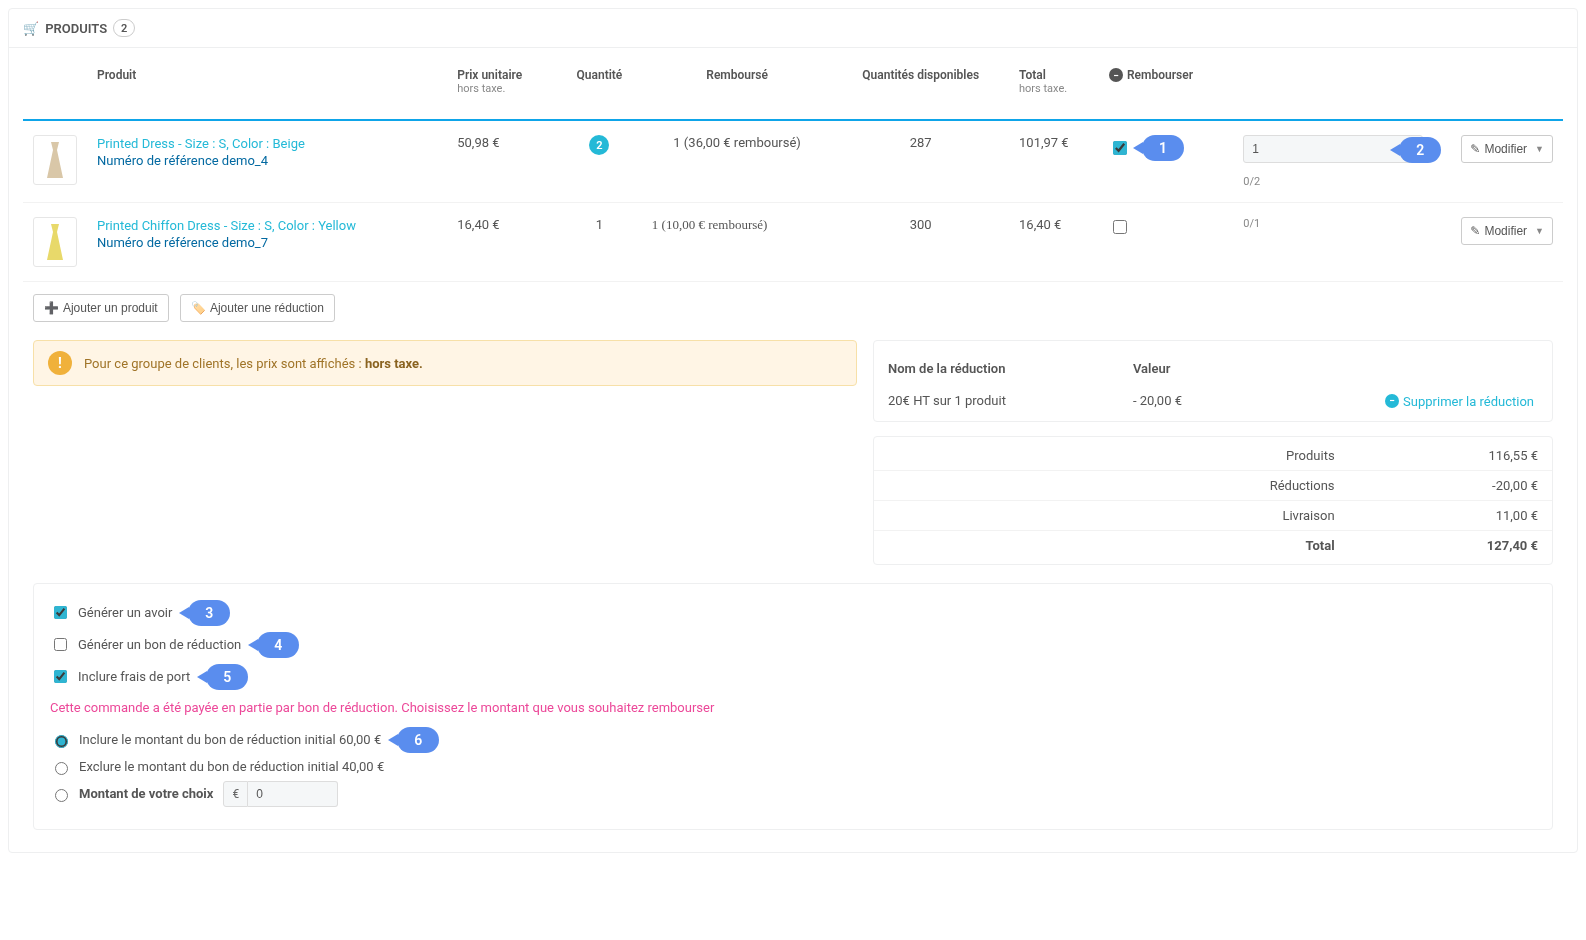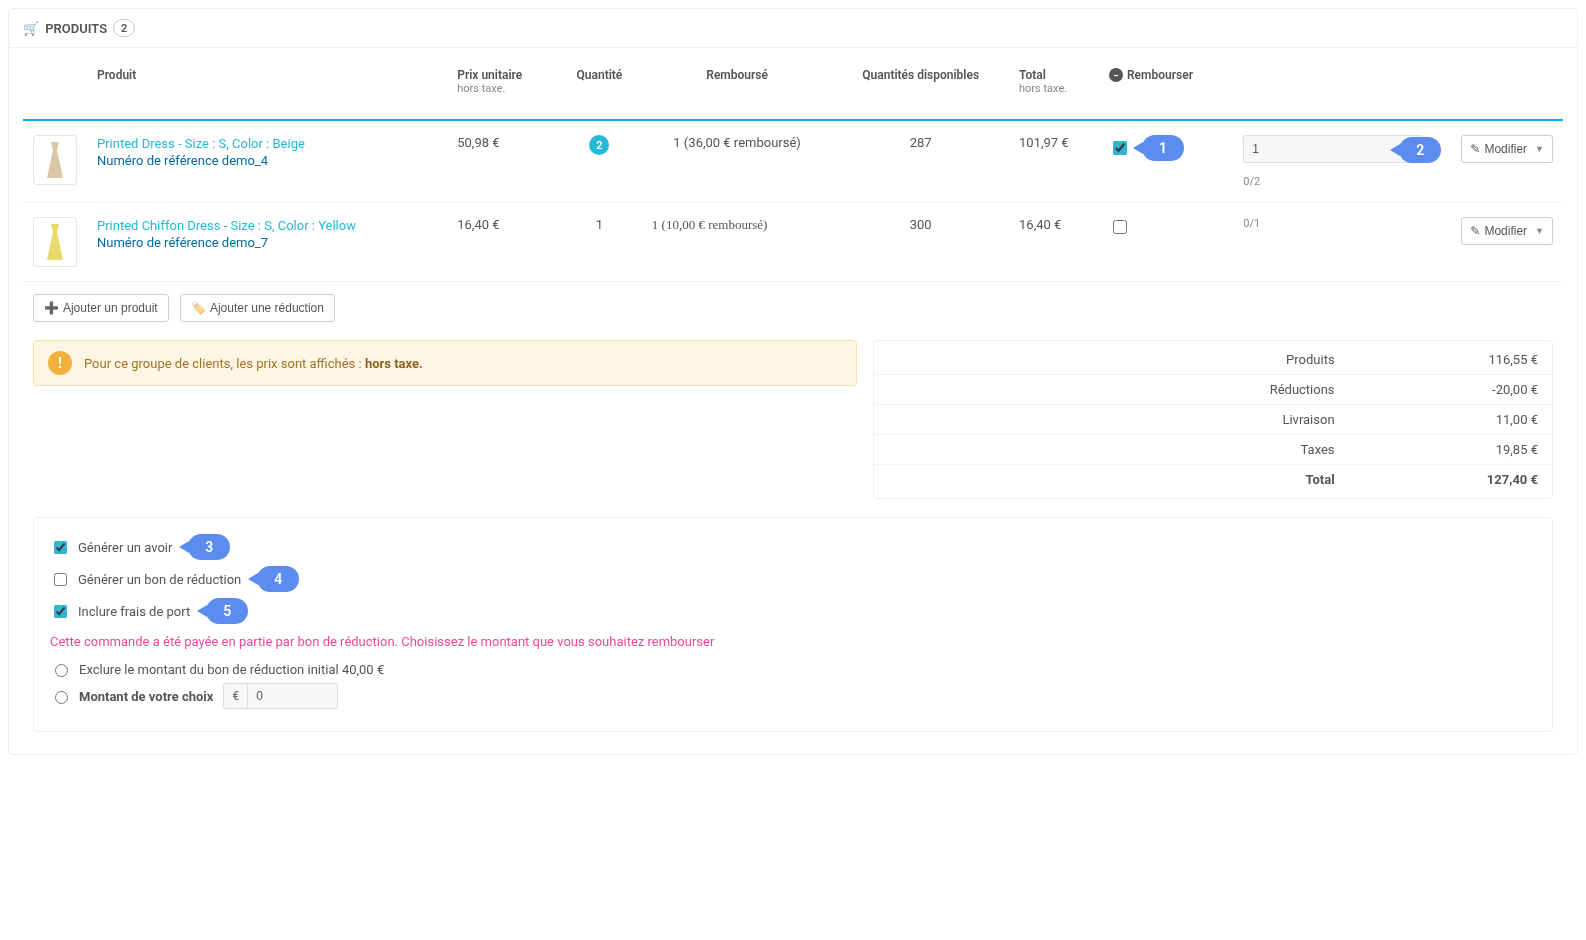--- a/index.html
+++ b/index.html
@@ -407,40 +407,57 @@
         <div class="alert-warning">
           <div class="alert-icon">!</div>
           <div>
             <span>Pour ce groupe de clients, les prix sont affichés : </span>
             <b>hors taxe.</b>
           </div>
         </div>
       </div>
 
       <div class="col-right">
+        <div class="summary">
+          <table>
+            <tbody>
+                <tr class="hdr">
+              <th>Nom de la réduction</th>
+              <th>Valeur</th>
+              <th></th>
+            </tr>
+            <tr>
+              <td>20€ HT sur 1 produit</td>
+              <td>- 20,00 €</td>
+              <td style="text-align:right; padding-right:18px;">
+                <a class="delete-link">
+                  <span class="minus-circle">−</span>
+                  <span>Supprimer la réduction</span>
+                </a>
+              </td>
+            </tr>
+          </tbody>
+            </table>
+        </div>
 
         <div class="totals">
           <table>
             <tbody>
                 <tr>
               <td class="label">Produits</td>
               <td class="val">116,55 €</td>
             </tr>
             <tr>
               <td class="label">Réductions</td>
               <td class="val">-20,00 €</td>
             </tr>
             <tr>
               <td class="label">Livraison</td>
               <td class="val">11,00 €</td>
             </tr>
-            <tr>
-              <td class="label">Taxes</td>
-              <td class="val">19,85 €</td>
-            </tr>
             <tr class="total">
               <td class="label">Total</td>
               <td class="val">127,40 €</td>
             </tr>
           </tbody>
             </table>
         </div>
       </div>
     </div>
 
@@ -457,20 +474,25 @@
       </div>
       <div class="check-row">
         <input type="checkbox" checked="" style="">
         <span>Inclure frais de port</span>
         <span class="callout">5</span>
       </div>
 
       <div class="info-text">Cette commande a été payée en partie par bon de réduction. Choisissez le montant que vous souhaitez rembourser</div>
 
       <div class="radio-row">
+        <input type="radio" name="voucher_amt" checked="" style="">
+        <span>Inclure le montant du bon de réduction initial 60,00 €</span>
+        <span class="callout">6</span>
+      </div>
+      <div class="radio-row">
         <input type="radio" name="voucher_amt" style="">
         <span>Exclure le montant du bon de réduction initial 40,00 €</span>
       </div>
       <div class="radio-row">
         <input type="radio" name="voucher_amt" style="">
         <span class="bold">Montant de votre choix</span>
         <span class="amount-group" style="margin-left:2px;">
           <span class="cur">€</span>
           <input type="text" value="0" style="">
         </span>

